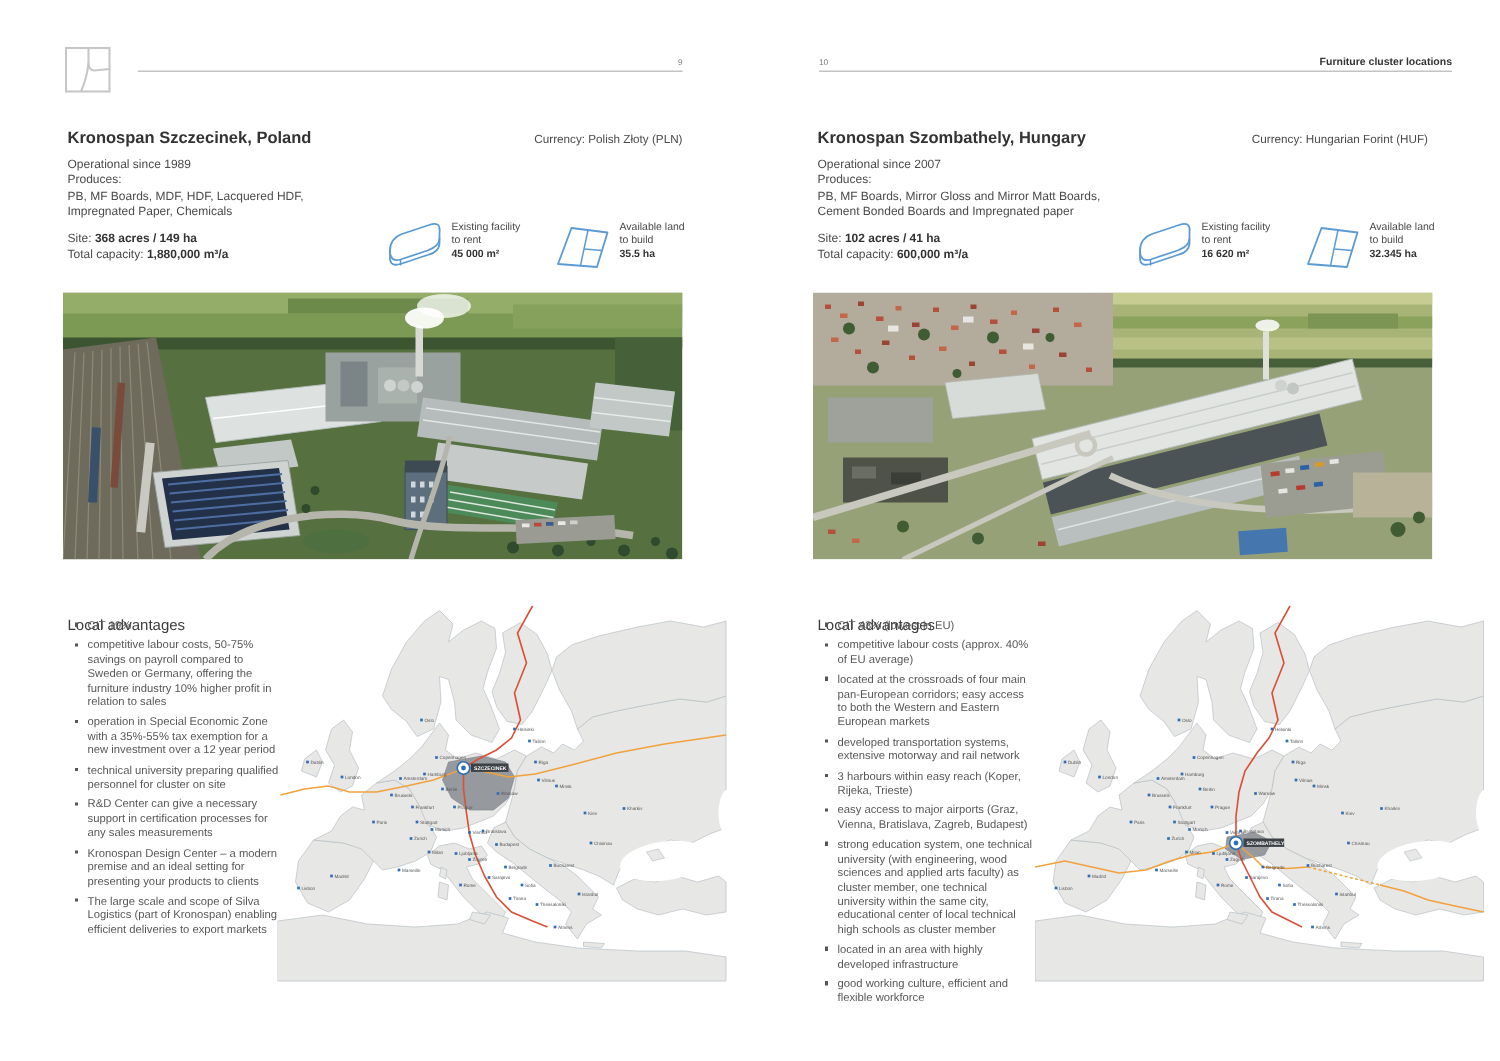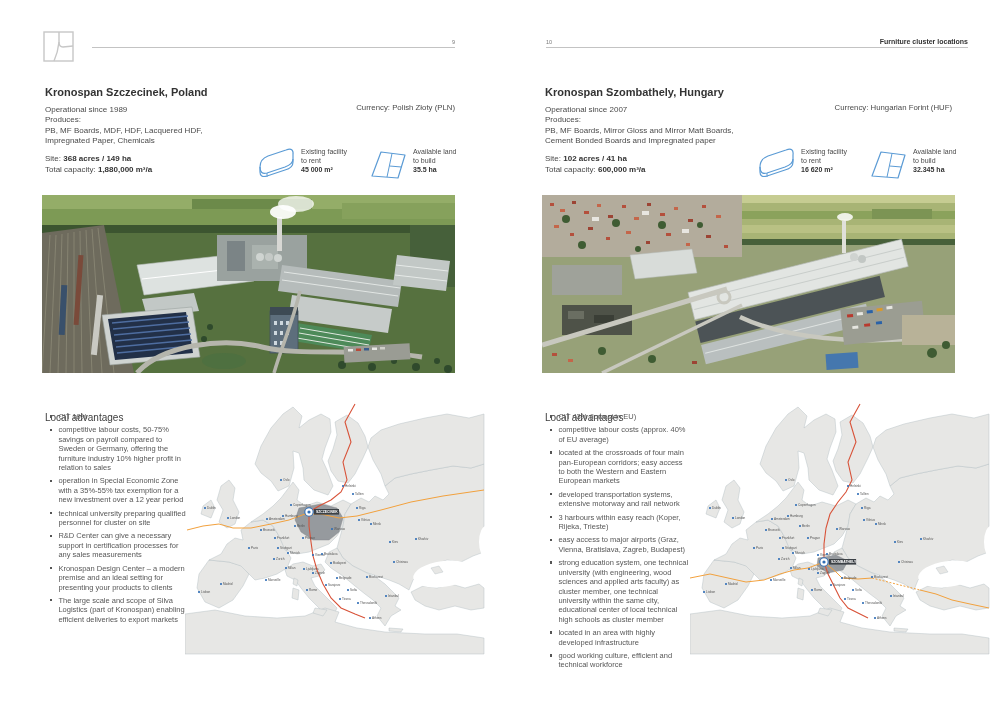--- a/index.html
+++ b/index.html
@@ -7,21 +7,21 @@
        font-family:"Liberation Sans",sans-serif;color:#4a4a4a;}
   .page{position:absolute;top:0;width:432px;height:707px;}
   #pageL{left:40px;} #pageR{left:540px;}
   .rule{position:absolute;top:47px;height:1px;background:#c3c3c3;}
   #pageL .rule{left:52px;right:17px;} #pageR .rule{left:6px;right:4px;}
   .logo{position:absolute;left:3px;top:31px;}
   .pagenum{position:absolute;top:39px;font-size:5.5px;color:#777;}
   #pageL .pagenum{right:17px;} #pageR .pagenum{left:6px;}
   .section-title{position:absolute;top:38px;right:4px;font-size:7px;font-weight:bold;color:#333;}
   .title{position:absolute;left:5px;top:86px;font-size:11px;font-weight:bold;color:#333;}
-  .currency{position:absolute;top:88px;font-size:7.8px;color:#4a4a4a;margin-top:15px;}
+  .currency{position:absolute;top:88px;font-size:7.8px;color:#4a4a4a;}
   #pageL .currency{right:17px;} #pageR .currency{right:20px;}
   .info{position:absolute;left:5px;top:105px;font-size:8px;line-height:10.4px;color:#4a4a4a;}
   .sitecap{position:absolute;left:5px;top:153px;font-size:8px;line-height:11px;color:#4a4a4a;}
   .sitecap b{color:#333;}
   .icon-group{position:absolute;top:146px;display:flex;gap:5px;}
   .ig1{left:216px;} .ig2{left:328px;}
   .icon-text{font-size:7px;line-height:8.6px;color:#4a4a4a;padding-top:2px;}
   .icon-text b{display:block;margin-top:1px;color:#333;}
   .photo{position:absolute;left:2px;top:195px;width:413px;height:178px;overflow:hidden;}
   .photo svg{display:block;}
@@ -511,21 +511,21 @@
         <span>strong education system, one technical university (with engineering, wood sciences and applied arts faculty) as cluster member, one technical university within the same city, educational center of local technical high schools as cluster member</span>
       </div>
 
       <div class="adv-item">
         <span class="blt"></span>
         <span>located in an area with highly developed infrastructure</span>
       </div>
 
       <div class="adv-item">
         <span class="blt"></span>
-        <span>good working culture, efficient and technical workforce</span>
+        <span>good working culture, efficient and flexible workforce</span>
       </div>
     </div>
 
   <div class="map" id="map1"><svg viewBox="0 0 304 256" width="304" height="256">
         <polygon points="14,172 24,158 44,160 58,164 64,172 58,184 48,198 34,206 20,200 12,186" fill="#e7e7e5" stroke="#b4bec2" stroke-width="0.45"></polygon>
         <polygon points="24,158 36,152 42,142 50,136 58,138 56,128 66,120 78,118 88,124 94,134 100,146 106,156 102,166 92,172 80,176 70,178 62,170 56,164 44,160" fill="#e7e7e5" stroke="#b4bec2" stroke-width="0.45"></polygon>
         <polygon points="36,84 44,78 50,86 48,98 54,110 50,122 42,126 34,120 38,108 32,98" fill="#e7e7e5" stroke="#b4bec2" stroke-width="0.45"></polygon>
         <polygon points="18,104 26,98 30,106 26,116 16,112" fill="#e7e7e5" stroke="#b4bec2" stroke-width="0.45"></polygon>
         <polygon points="66,120 78,112 88,104 96,96 102,88 108,80 114,88 112,98 120,104 132,100 146,104 158,98 166,102 160,112 158,124 152,134 144,142 134,146 124,150 112,152 100,148 94,134 88,124 78,118" fill="#e7e7e5" stroke="#b4bec2" stroke-width="0.45"></polygon>
         <polygon points="166,102 176,96 184,100 190,94 198,98 204,92 200,84 210,76 226,72 246,68 268,64 286,66 299,62 299,150 288,154 276,160 262,158 246,164 236,170 228,178 224,188 214,182 204,178 192,174 180,170 168,164 158,156 152,146 158,124 160,112" fill="#e7e7e5" stroke="#b4bec2" stroke-width="0.45"></polygon>

